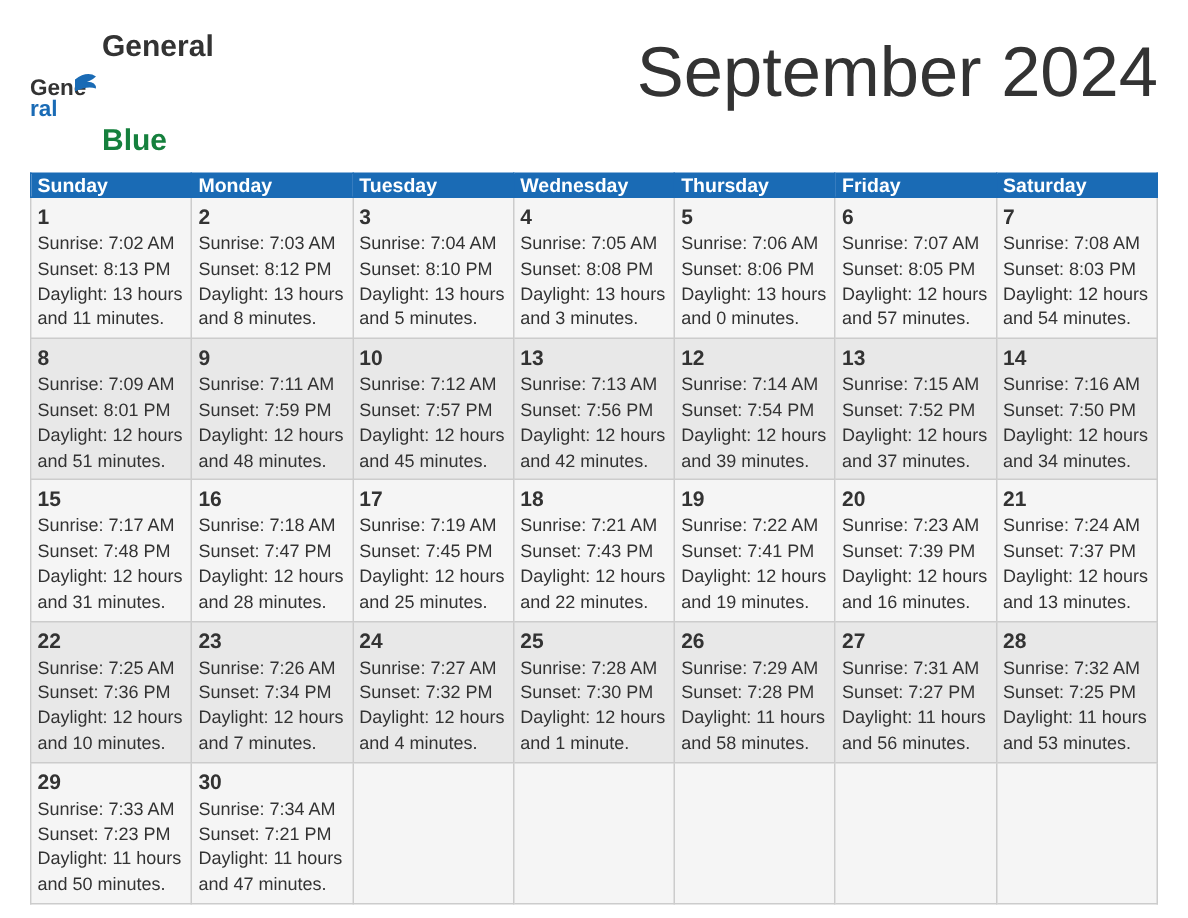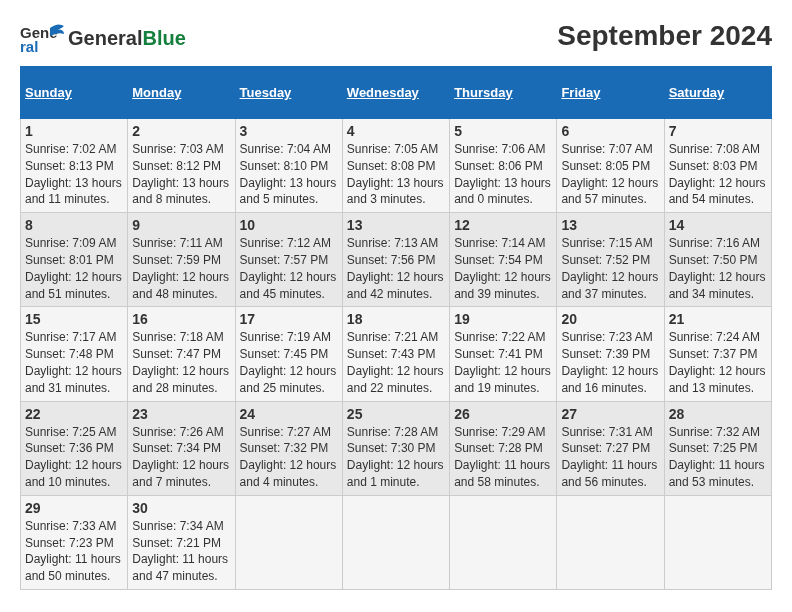--- a/index.html
+++ b/index.html
@@ -18,41 +18,40 @@
     }
     .logo {
       display: flex;
       flex-direction: column;
       align-items: flex-start;
     }
     .title-block {
       text-align: right;
     }
     .month-title {
-      font-size: 28px;
-      font-weight: bold;
+      font-size: 47px;
+      font-weight: normal;
       color: #333;
     }
     .location {
       font-size: 16px;
       color: #555;
     }
     table {
       width: 100%;
       border-collapse: collapse;
       font-size: 11px;
     }
     thead tr th {
       background-color: #1a6bb5;
       color: #fff;
-      padding: 18px 4px;
+      padding: 0 4px;
       text-align: left;
       font-size: 13px;
       border: 1px solid #1a6bb5;
-      text-decoration: underline;
     }
     tbody tr td {
       border: 1px solid #ccc;
       vertical-align: top;
       padding: 4px;
       width: 106px;
       min-height: 80px;
     }
     tbody tr:nth-child(odd) td {
       background-color: #f5f5f5;
@@ -82,21 +81,21 @@
 <div class="header">
   <div class="logo">
     <div style="display:flex;align-items:center;gap:4px;">
       <div style="position:relative;width:44px;height:36px;">
         <svg width="44" height="36" viewBox="0 0 44 36">
           <text x="0" y="18" font-size="15" font-weight="bold" fill="#333">Gene</text>
           <text x="0" y="32" font-size="15" font-weight="bold" fill="#1a6bb5">ral</text>
           <path d="M30 8 Q38 2 44 6 Q40 10 34 10 Q44 8 44 14 Q38 12 30 16 Z" fill="#1a6bb5"></path>
         </svg>
       </div>
-      <div style="display:flex;flex-direction:row;line-height:1.1;">
+      <div style="display:flex;flex-direction:column;line-height:1.1;gap:41px;">
         <span style="font-size:20px;font-weight:bold;color:#333;">General</span>
         <span style="font-size:20px;font-weight:bold;color:#15803d;">Blue</span>
       </div>
     </div>
   </div>
   <div class="title-block">
     <div class="month-title">September 2024</div>
   </div>
 </div>
 

